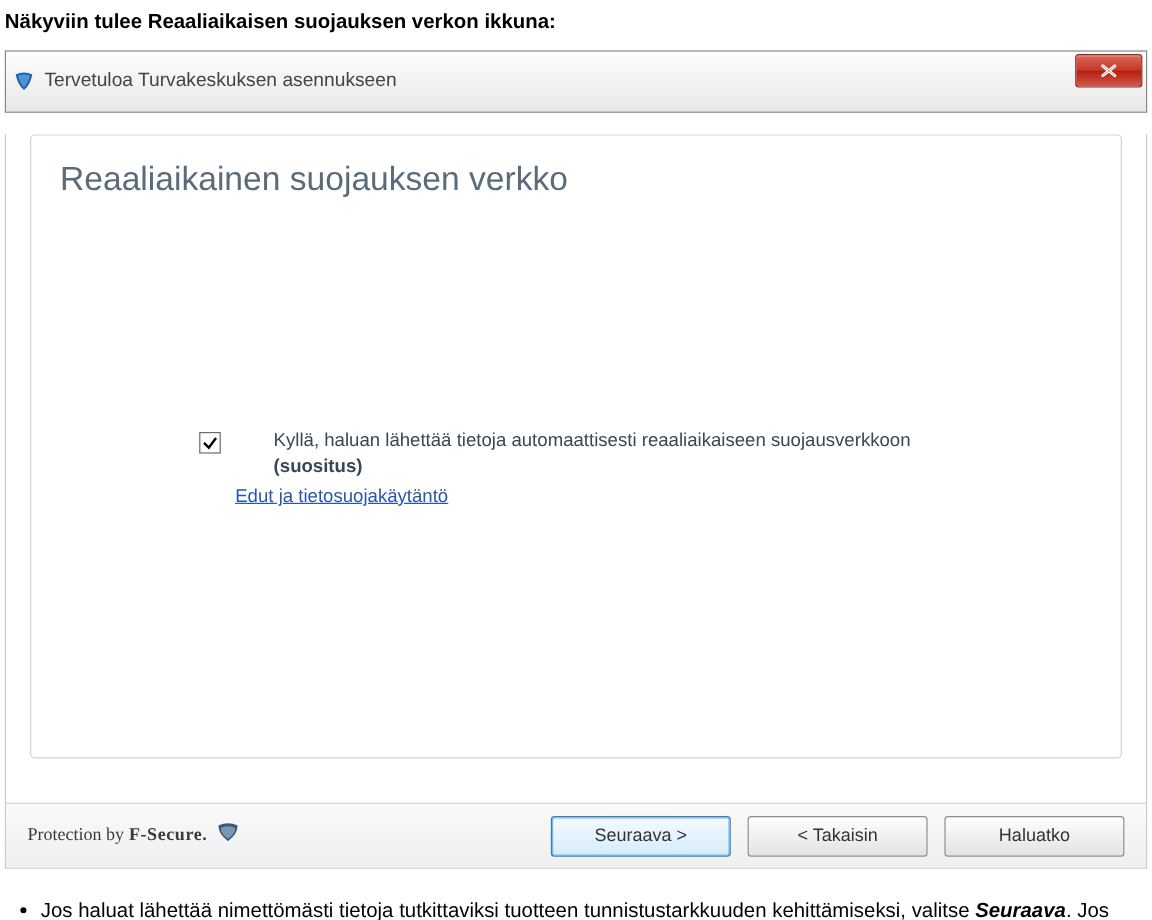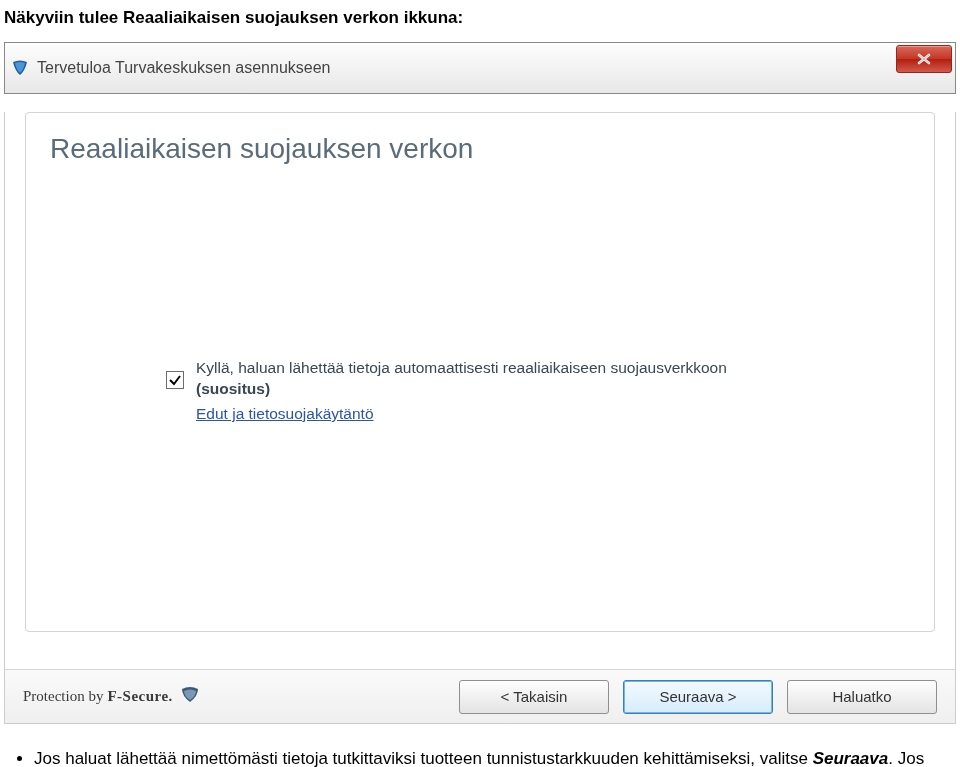--- a/index.html
+++ b/index.html
@@ -79,21 +79,22 @@
     font-size: 16px;
     line-height: 1.35;
     color: #2e3b47;
     max-width: 820px;
   }
   .check-row {
     position: absolute;
     top: 245px;
     left: 140px;
     display: flex;
-    align-items: center;
+    align-items: flex-start;
+    gap: 32px;
   }
   .check-row .cb {
     width: 18px;
     height: 18px;
     border: 1px solid #6d6d6d;
     background: #fff;
     margin-top: 2px;
     display: flex;
     align-items: center;
     justify-content: center;
@@ -191,21 +192,21 @@
           <path d="M3 3 L13 11 M13 3 L3 11" stroke="#fff" stroke-width="2.6" stroke-linecap="round"></path>
           <path d="M3 3 L13 11 M13 3 L3 11" stroke="#6a0800" stroke-width="0.8" stroke-linecap="round" opacity="0.4"></path>
         </svg>
       </span>
     </div>
   </div>
 
   <div class="window-body">
 
     <div class="panel">
-      <h1>Reaaliaikaisen suojauksen verkon</h1>
+      <h1>Reaaliaikainen suojauksen verkko</h1>
 
       <div class="check-row">
         <div class="cb">
           <span>
             <svg width="14" height="14" viewBox="0 0 14 14">
               <path d="M2 7 L6 11 L12 3" stroke="#000" stroke-width="2" fill="none"></path>
             </svg>
           </span>
         </div>
         <div class="label">
@@ -223,22 +224,22 @@
         <span class="protby">Protection by</span>
         <span class="fsec">F-Secure.</span>
         <span class="brand-icon">
           <svg width="22" height="18" viewBox="0 0 22 18">
             <path d="M3 3 Q11 -1 19 3 Q19 10 11 16 Q3 10 3 3 Z" fill="#3a5a78"></path>
             <path d="M5 5 Q11 2 17 5 Q17 10 11 14 Q5 10 5 5 Z" fill="#7a98b3"></path>
           </svg>
         </span>
       </div>
       <div class="footer-btns">
+        <div class="fbtn active">Seuraava  &gt;</div>
         <div class="fbtn">&lt;  Takaisin</div>
-        <div class="fbtn active">Seuraava  &gt;</div>
         <div class="fbtn">Haluatko</div>
       </div>
     </div>
 
   </div>
 </div>
 
 <ul class="doc-bullets">
   <li>
     <span>Jos haluat lähettää nimettömästi tietoja tutkittaviksi tuotteen tunnistustarkkuuden kehittämiseksi, valitse </span><span class="bi">Seuraava</span><span>. Jos haluat kieltäytyä, poista valinta ennen kuin napsautat </span><span class="bi">Seuraava</span><span>.</span>

